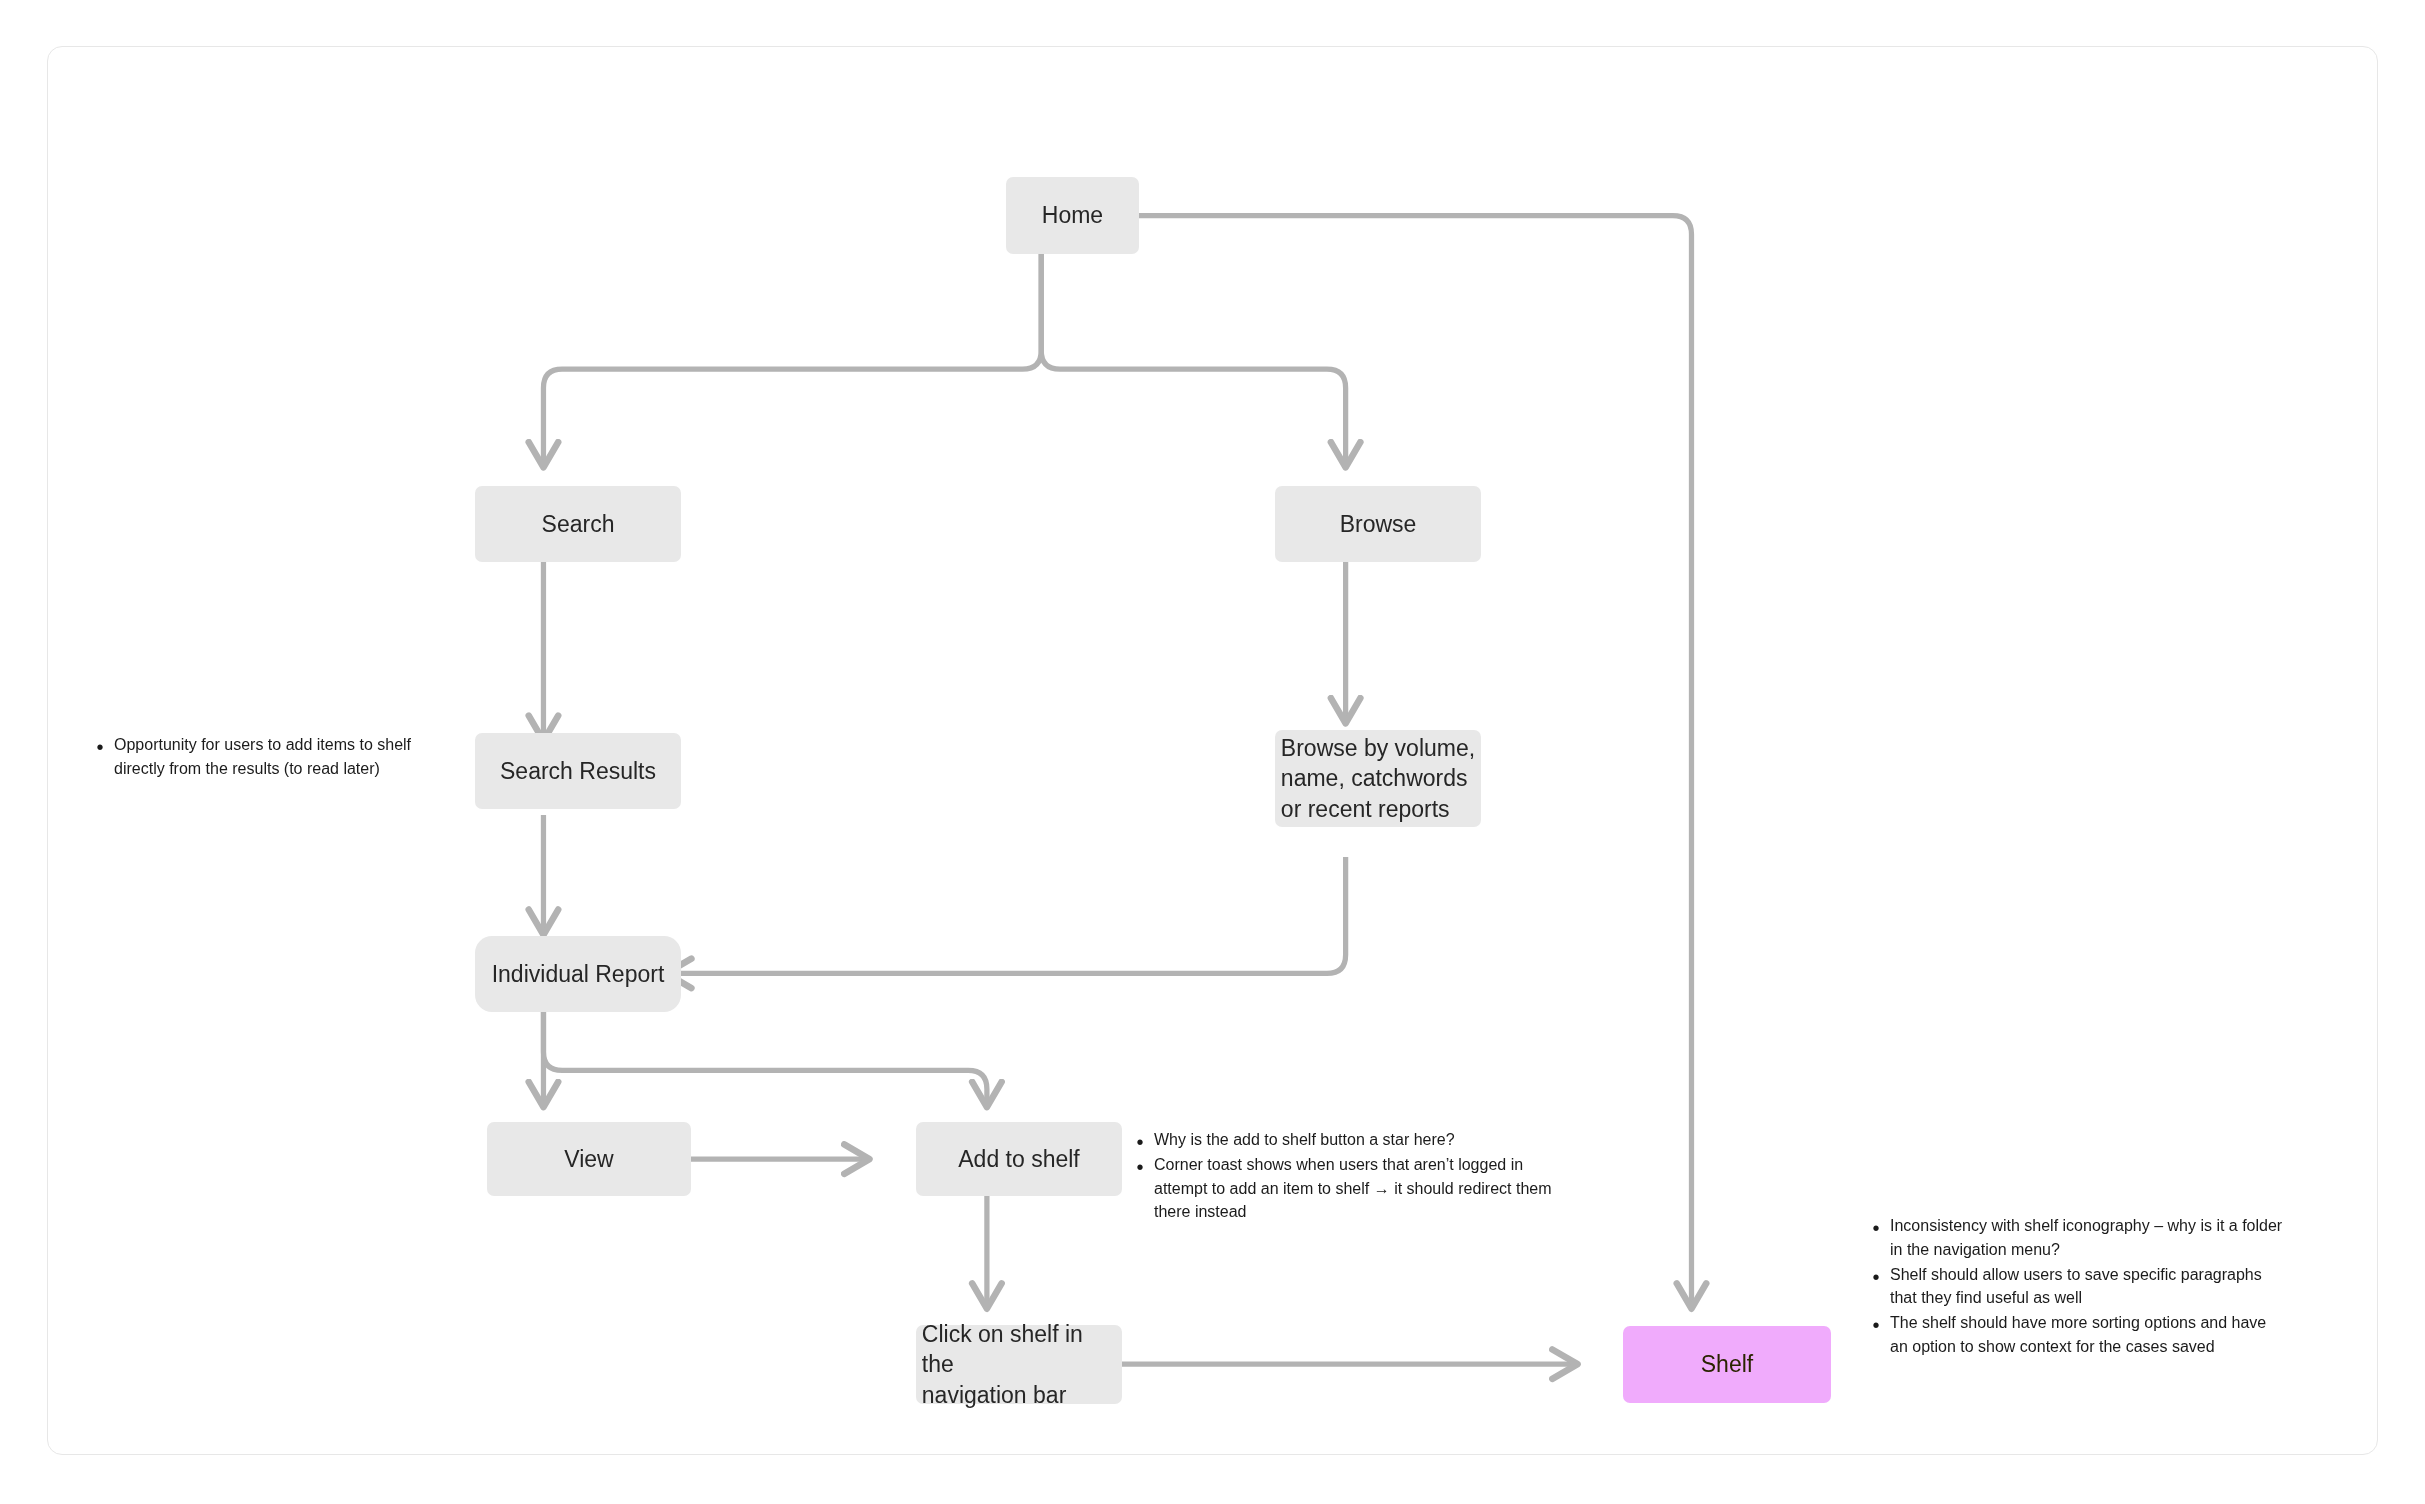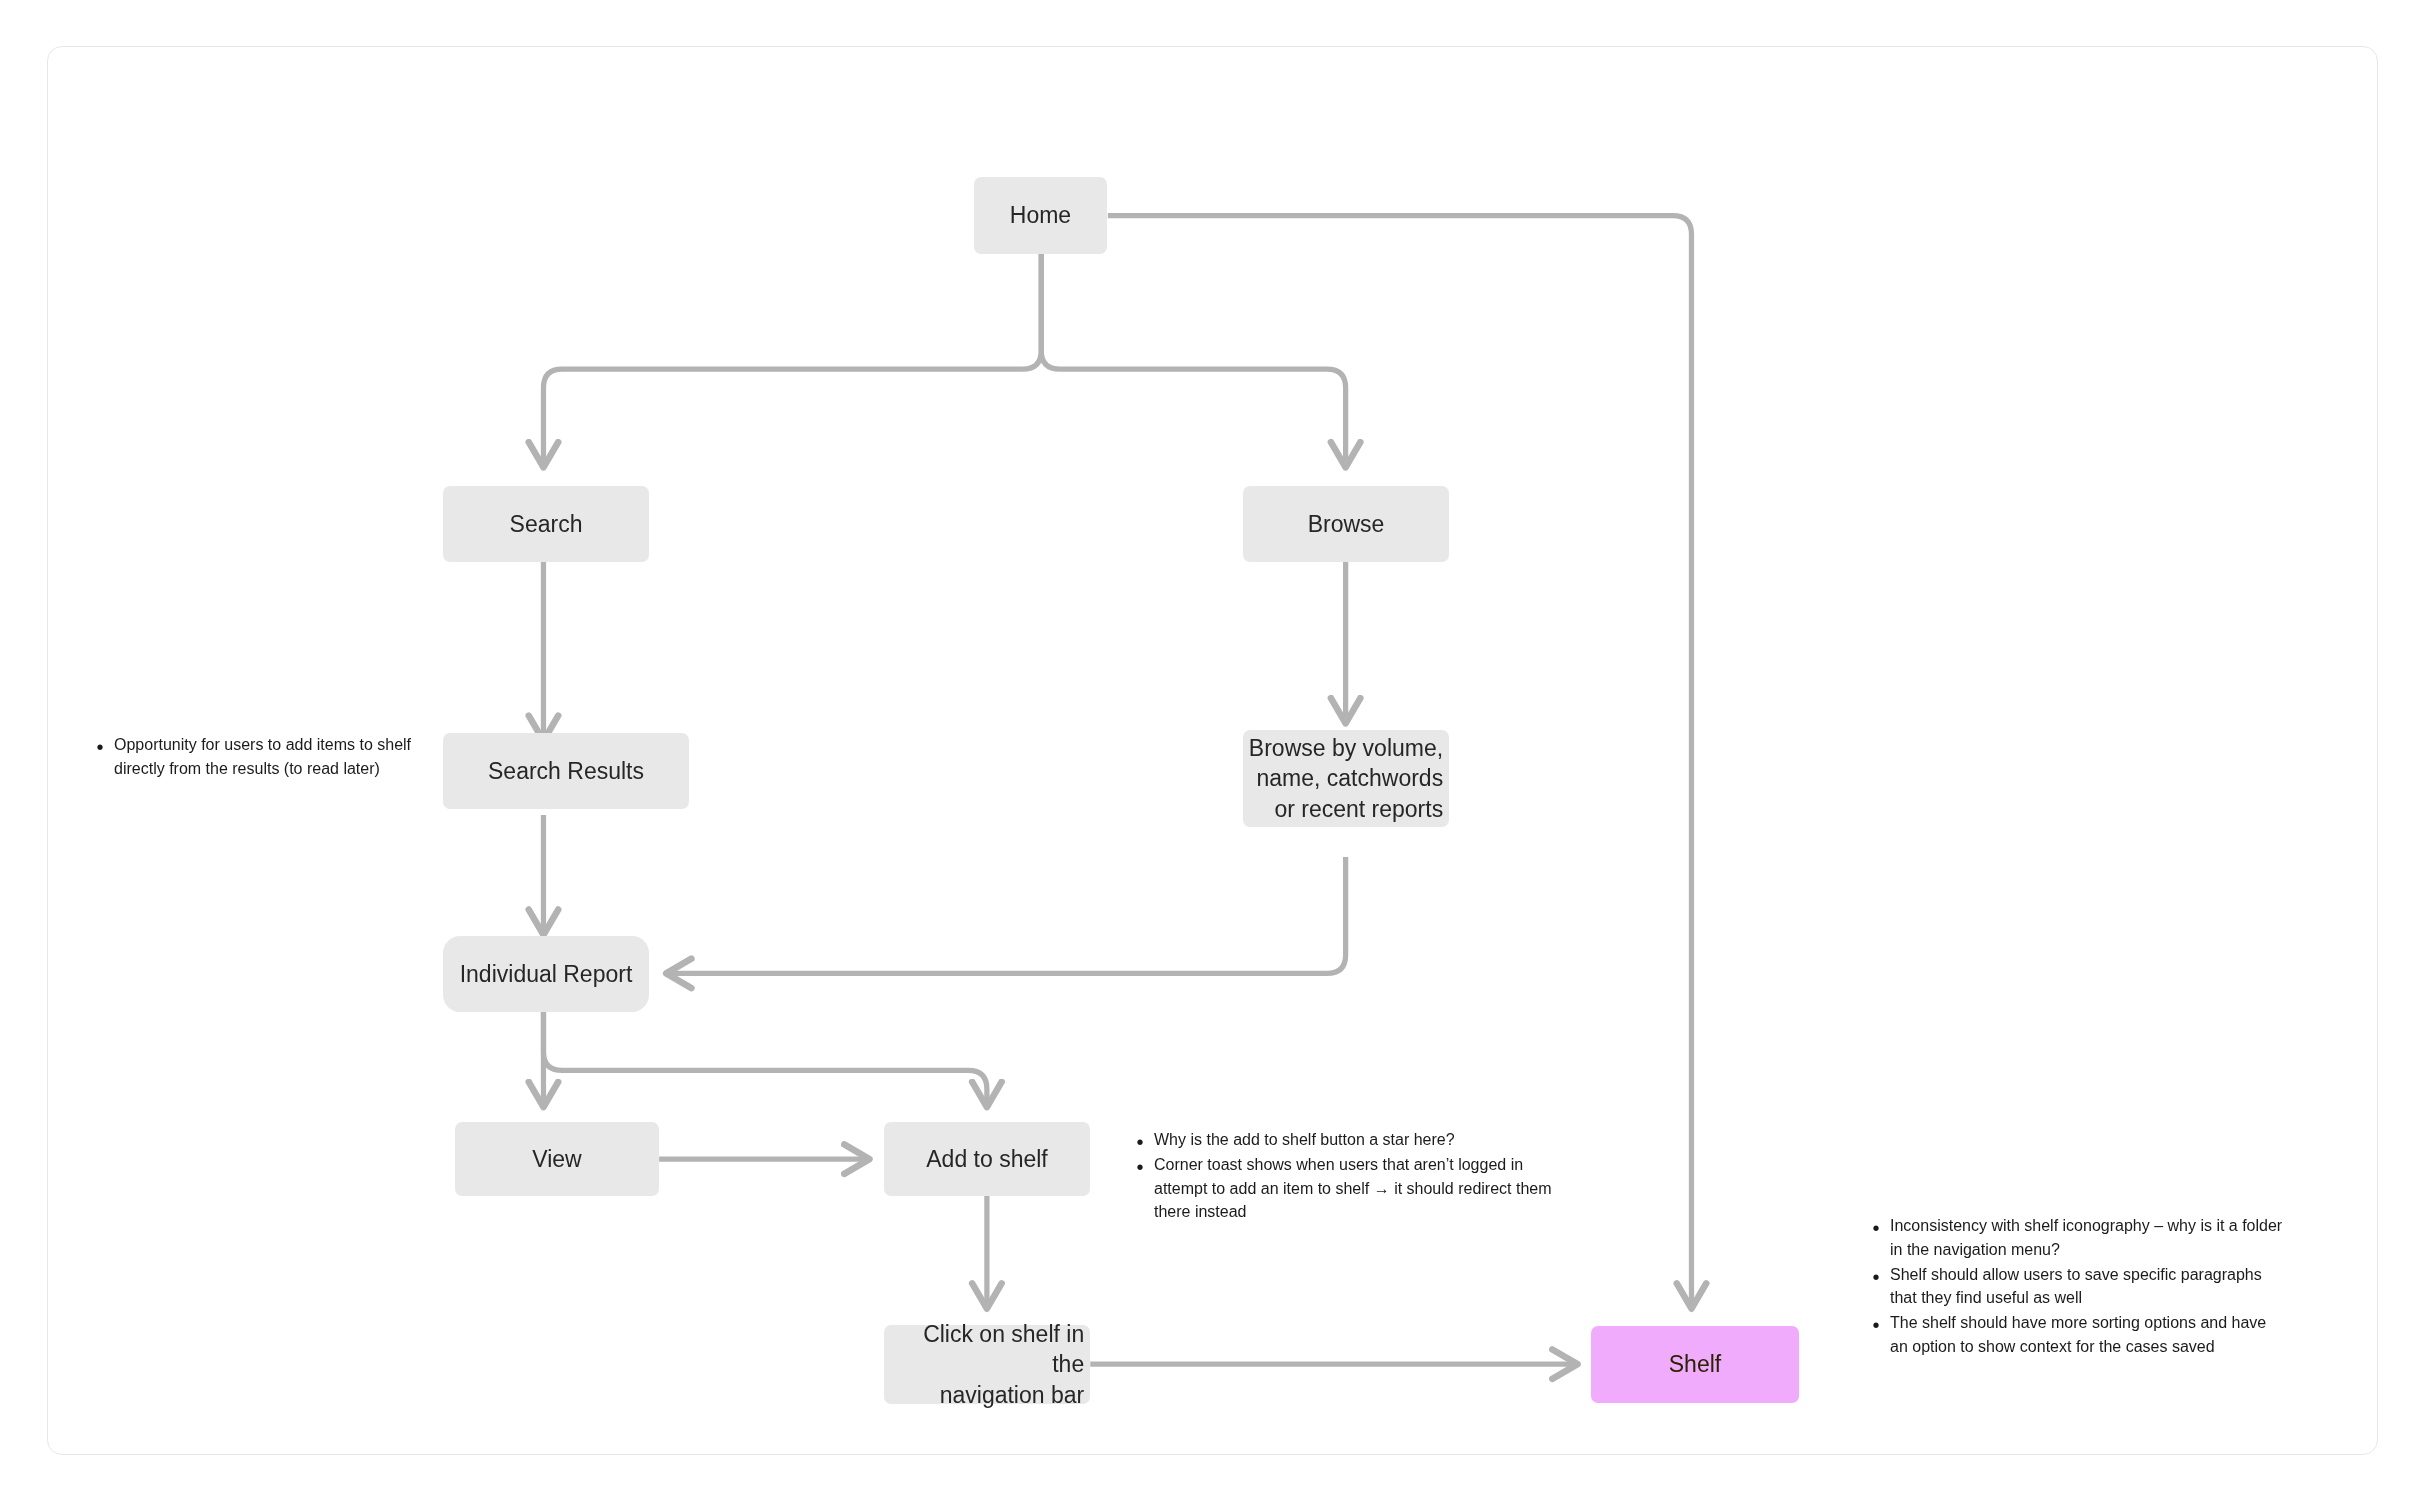--- a/index.html
+++ b/index.html
@@ -40,27 +40,28 @@
     height: 1505px;
     pointer-events: none;
   }
   .node {
     position: absolute;
     background: #e8e8e8;
     border-radius: 7px;
     display: flex;
     align-items: center;
     justify-content: center;
-    text-align: right;
+    text-align: left;
     color: #262626;
     font-size: 23px;
     line-height: 1.33;
     font-family: "Liberation Sans", sans-serif;
     box-sizing: border-box;
     padding: 3.5px 5.8px;
+    margin-left: 32px;
   }
   .node.accent {
     background: #f0abfc;
     color: #2a2300;
   }
   .node .nlabel {
     display: block;
     white-space: pre-line;
   }
   .note {
@@ -134,21 +135,21 @@
   </div>
 
   <div class="node" style="left:443px; top:486px; width:206px; height:76px;">
     <span class="nlabel">Search</span>
   </div>
 
   <div class="node" style="left:1243px; top:486px; width:206px; height:76px;">
     <span class="nlabel">Browse</span>
   </div>
 
-  <div class="node" style="left:443px; top:733px; width:246px; height:76px;">
+  <div class="node" style="left:443px; top:733px; width:206px; height:76px;">
     <span class="nlabel">Search Results</span>
   </div>
 
   <div class="node" style="left:1243px; top:730px; width:206px; height:97px;">
     <span class="nlabel">Browse by volume,
 name, catchwords
 or recent reports</span>
   </div>
 
   <div class="node" style="left:443px; top:936px; width:206px; height:76px;border-radius:17px;">

